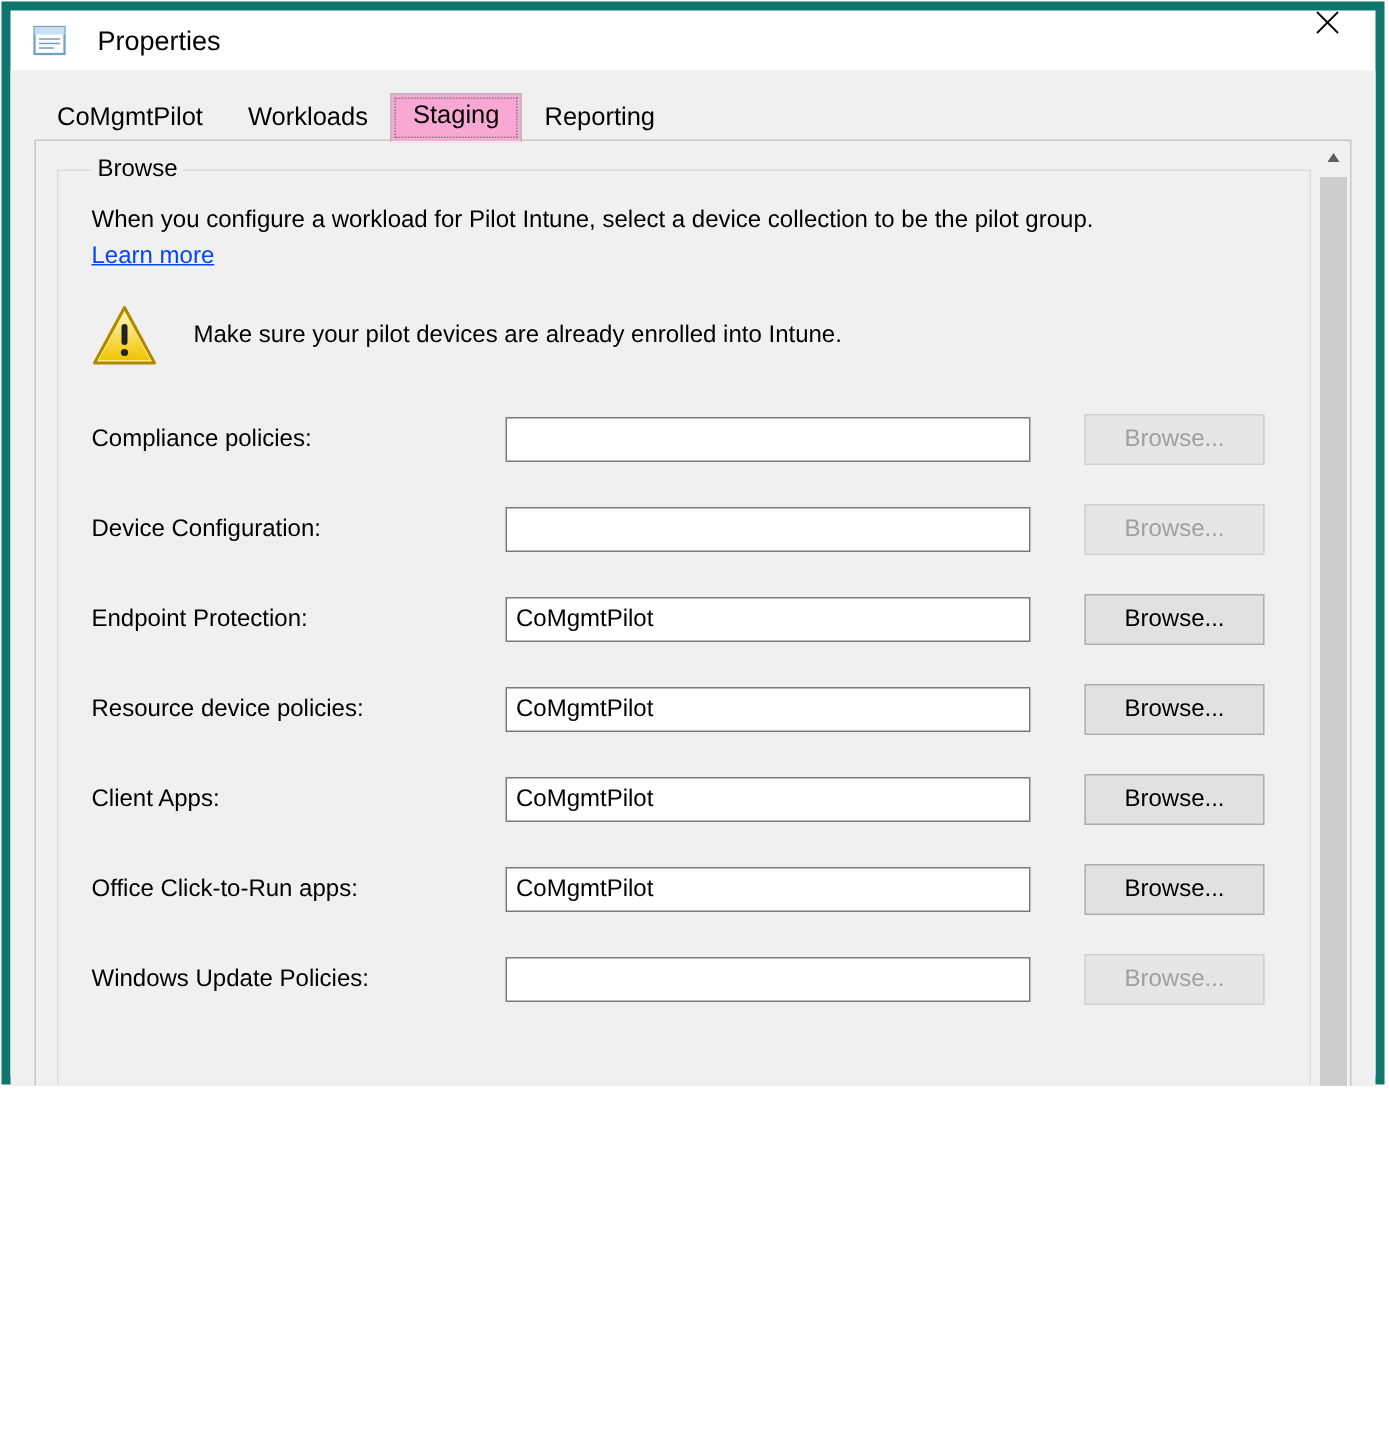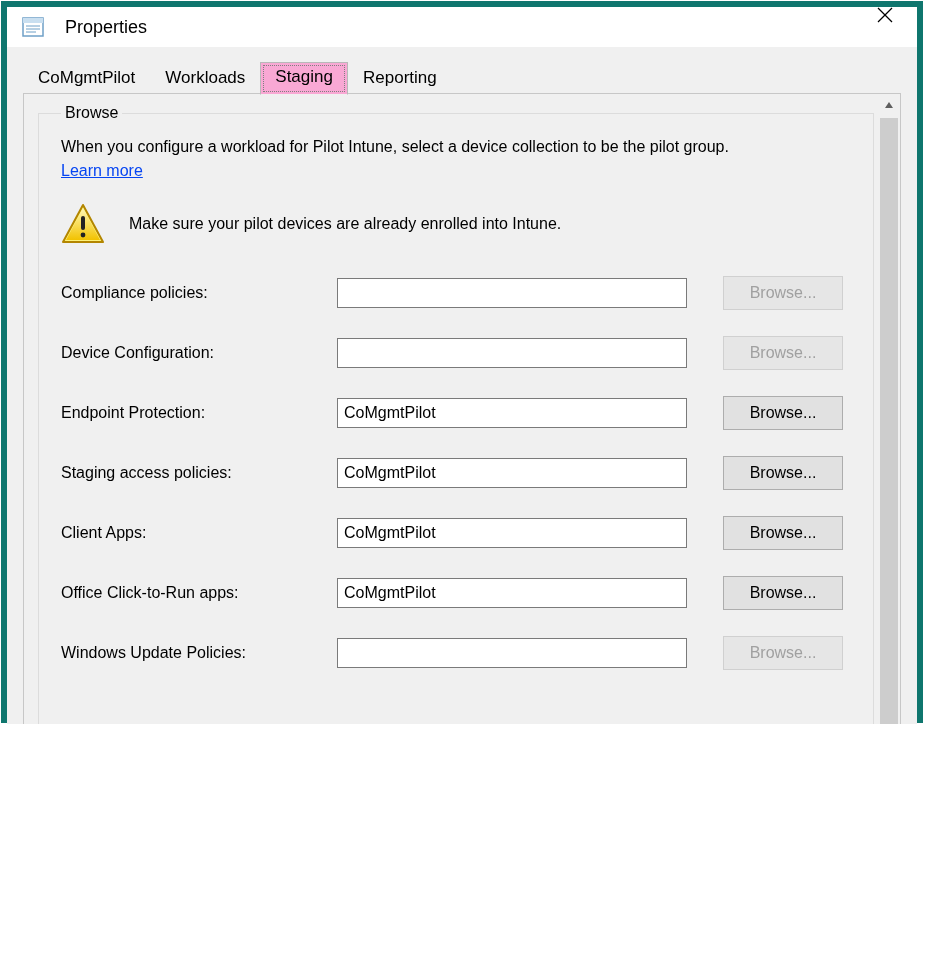--- a/index.html
+++ b/index.html
@@ -323,21 +323,21 @@
                     <button class="browse-btn" disabled="">Browse...</button>
 
                     <span class="form-label">Device Configuration:</span>
                     <input class="form-input" readonly="" value="" style="">
                     <button class="browse-btn" disabled="">Browse...</button>
 
                     <span class="form-label">Endpoint Protection:</span>
                     <input class="form-input" readonly="" value="CoMgmtPilot" style="">
                     <button class="browse-btn">Browse...</button>
 
-                    <span class="form-label">Staging access policies:</span>
+                    <span class="form-label">Resource device policies:</span>
                     <input class="form-input" readonly="" value="CoMgmtPilot" style="">
                     <button class="browse-btn">Browse...</button>
 
                     <span class="form-label">Client Apps:</span>
                     <input class="form-input" readonly="" value="CoMgmtPilot" style="">
                     <button class="browse-btn">Browse...</button>
 
                     <span class="form-label">Office Click-to-Run apps:</span>
                     <input class="form-input" readonly="" value="CoMgmtPilot" style="">
                     <button class="browse-btn">Browse...</button>

